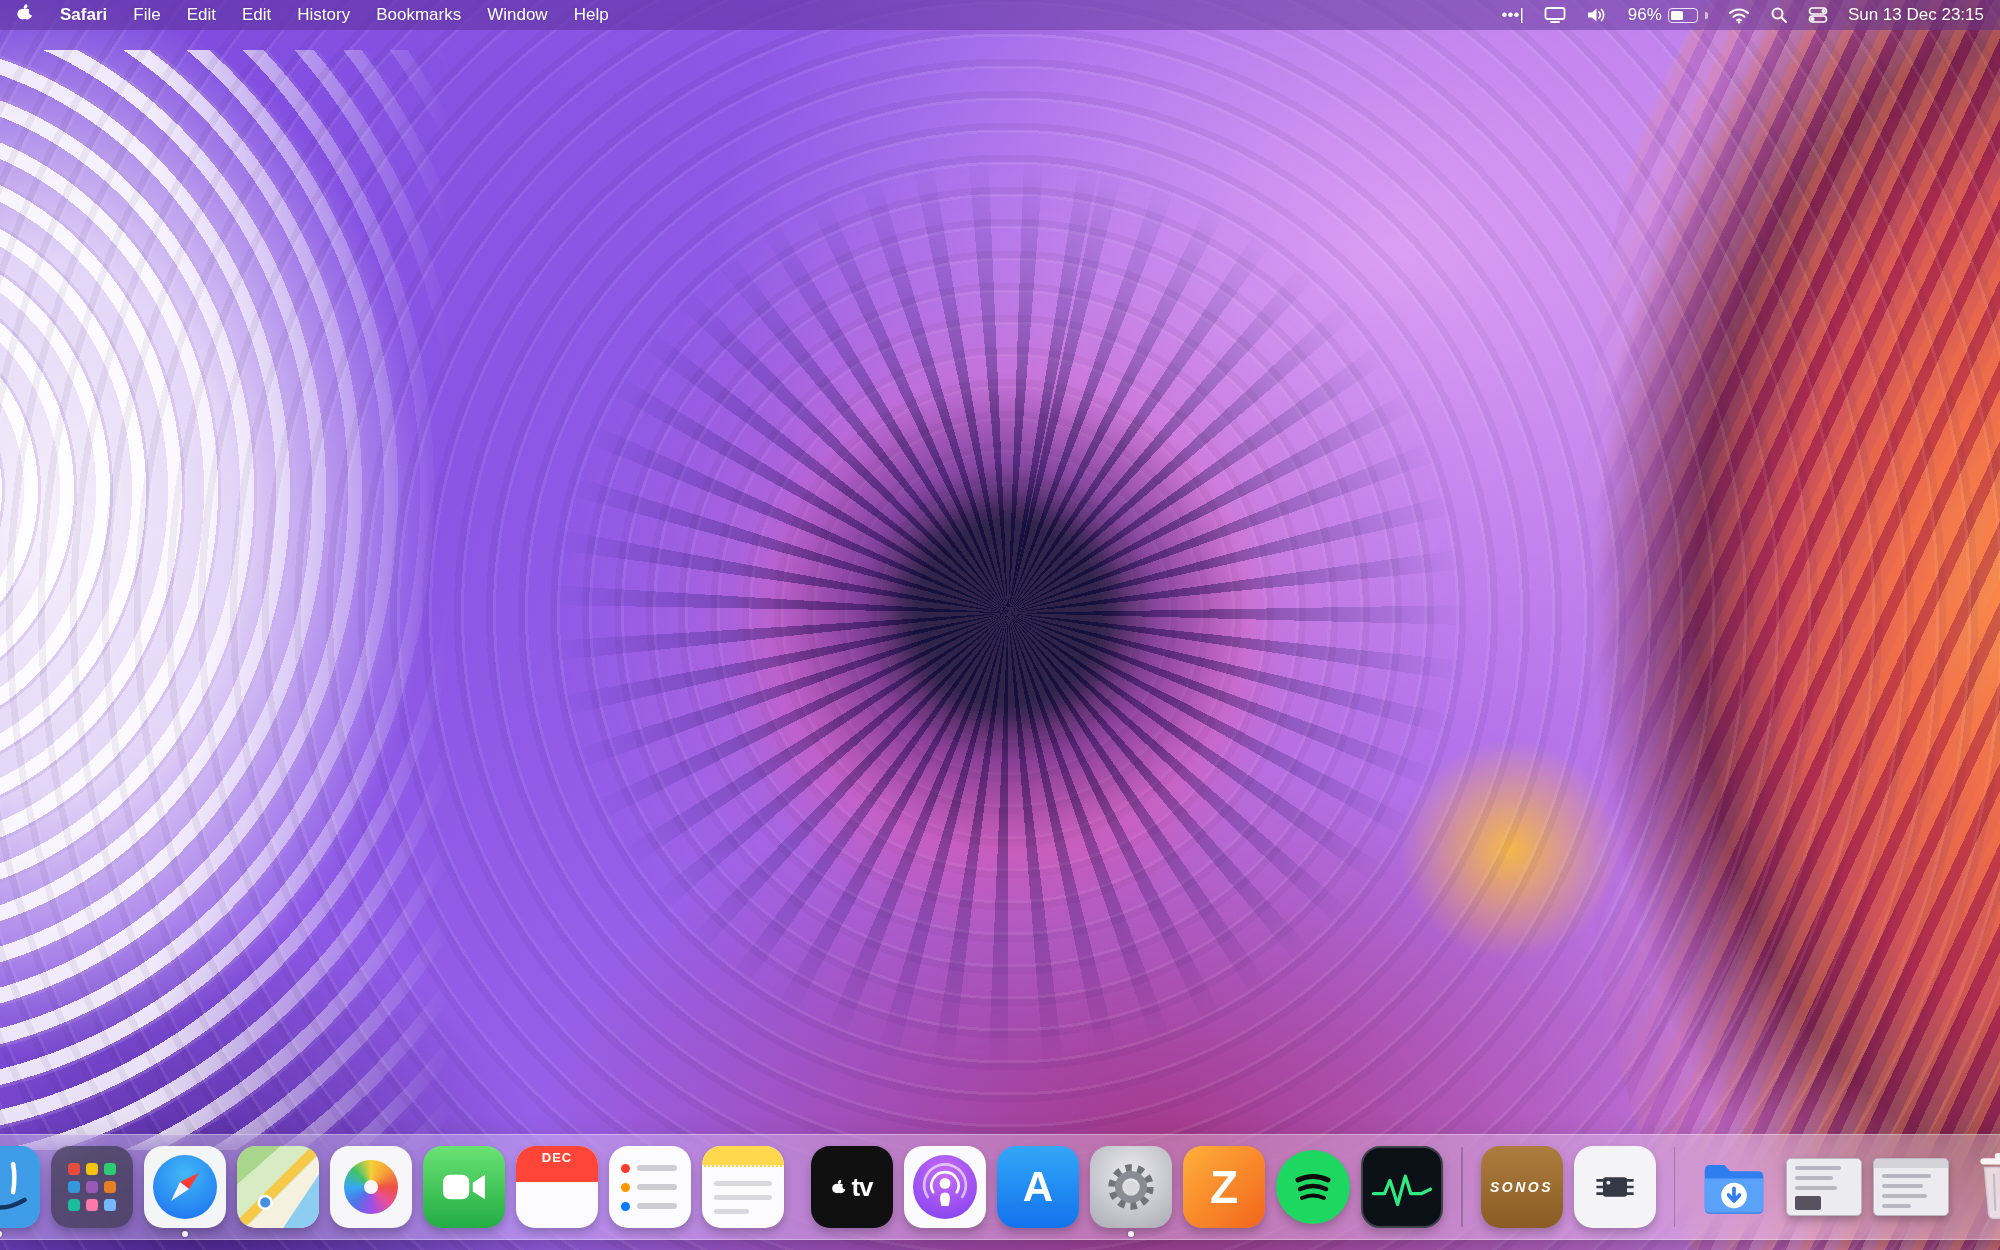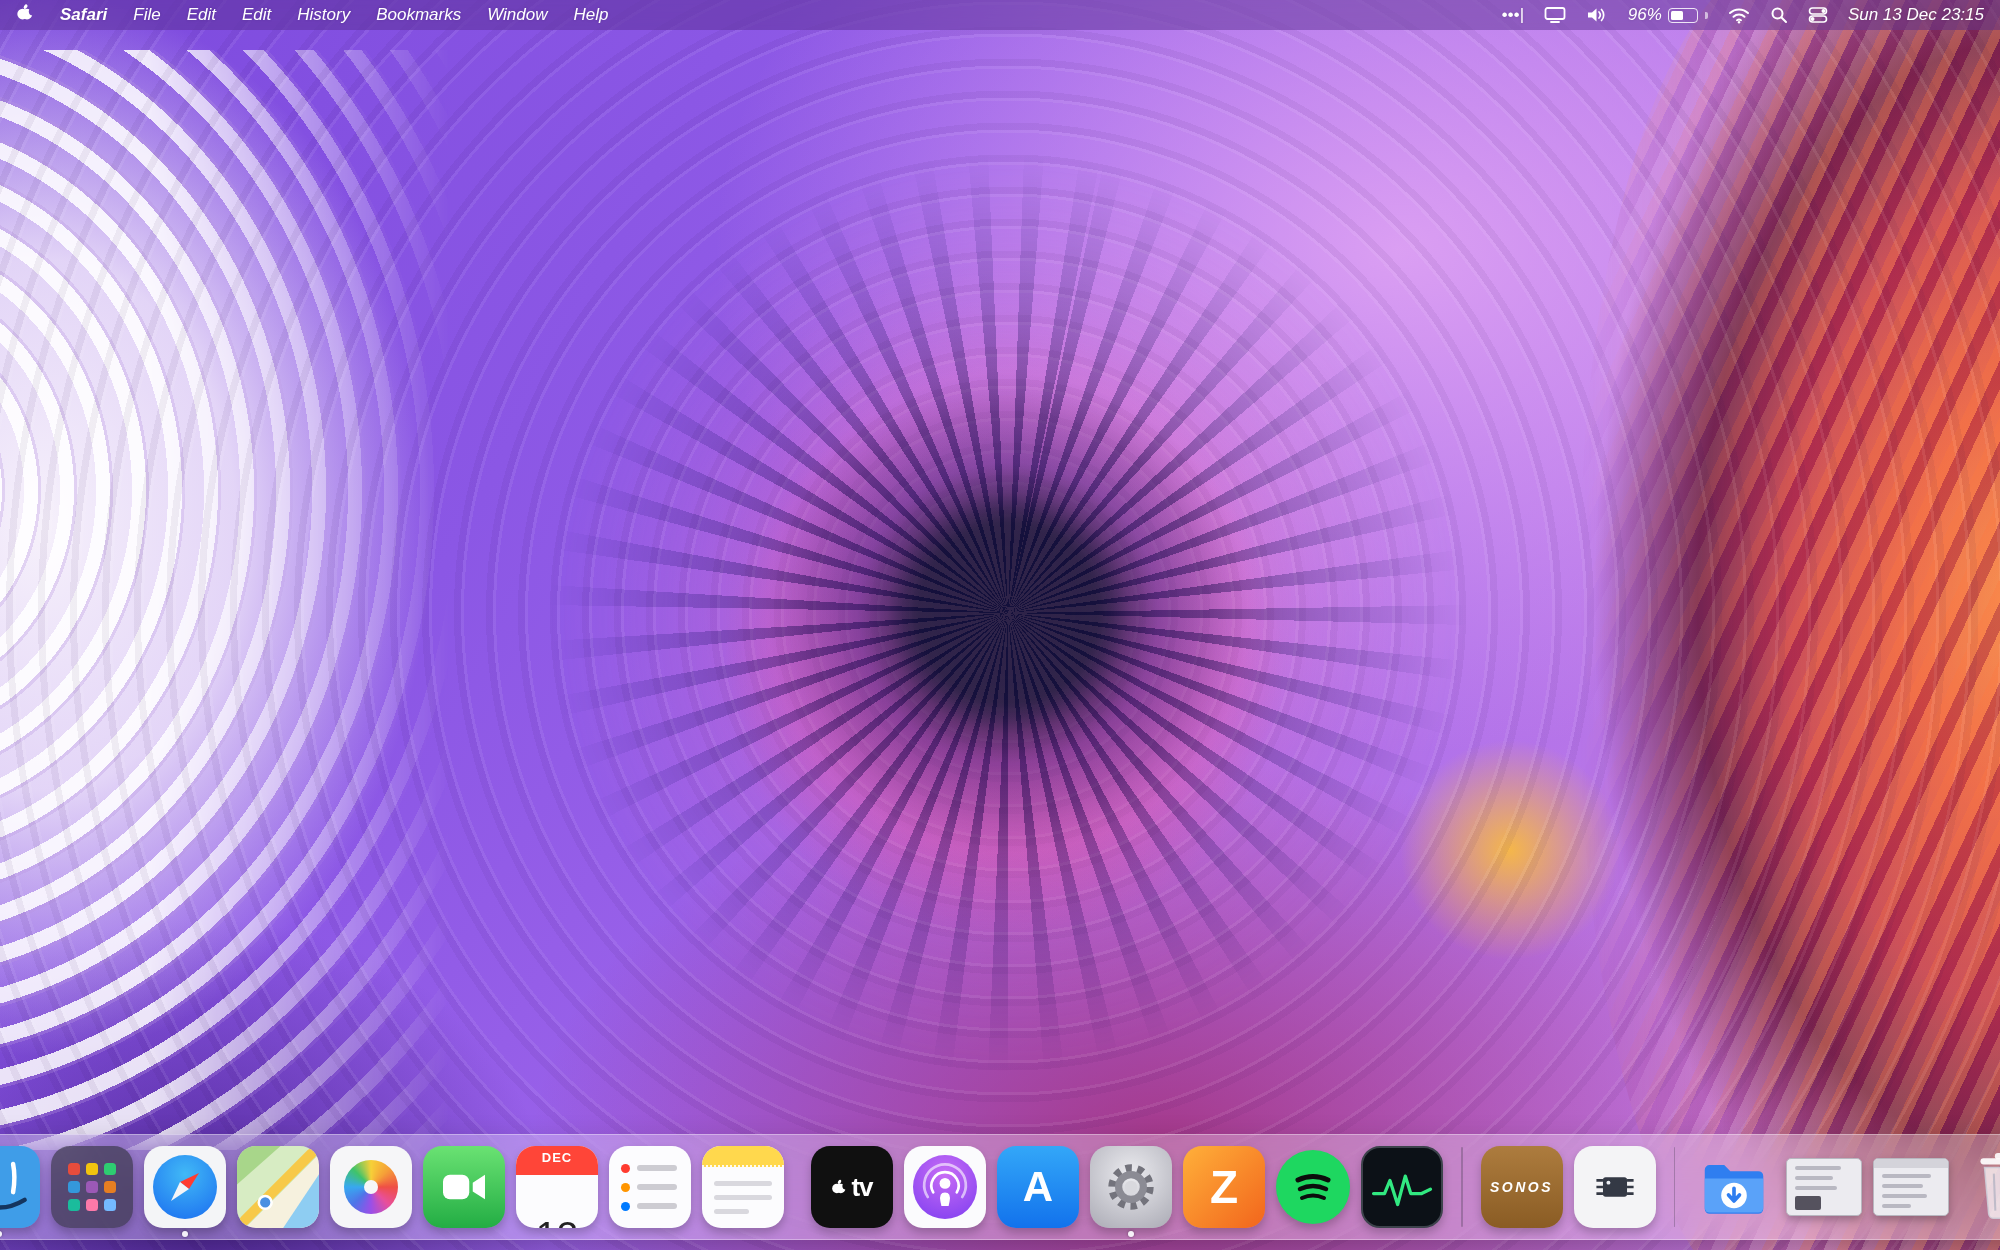--- a/index.html
+++ b/index.html
@@ -39,21 +39,20 @@
   .wp-flames { position:absolute; right:-3%; top:-4%; width:24%; height:110%; border-radius:45% 0 0 45%;
     background: repeating-linear-gradient(115deg, rgba(255,140,75,0.45) 0 10px, rgba(150,30,62,0.38) 10px 22px, rgba(255,170,95,0.25) 22px 34px);
     -webkit-mask-image: linear-gradient(to left, #000 50%, transparent 100%);
             mask-image: linear-gradient(to left, #000 50%, transparent 100%);
   }
 
   
   .menubar { position:absolute; top:0; left:0; right:0; height:30px; display:flex; align-items:center; justify-content:space-between;
     padding:2px 16px; background:rgba(84,42,138,0.45); backdrop-filter:blur(22px); color:#fff; font-size:17px; z-index:50;
     text-shadow:0 0 3px rgba(0,0,0,0.18);
-    font-style:italic;
   }
   .mb-left { display:flex; align-items:center; gap:26px; }
   .mb-left .appname { font-weight:bold; }
   .mb-item { cursor:default; white-space:nowrap; }
   .mb-right { display:flex; align-items:center; gap:20px; }
   .mb-right svg { display:block; }
   .battery-wrap { display:flex; align-items:center; gap:6px; }
   .battery-body { position:relative; width:30px; height:15px; border:1.5px solid rgba(255,255,255,0.85); border-radius:4px; }
   .battery-fill { position:absolute; left:2px; top:2px; bottom:2px; width:43%; background:#fff; border-radius:1.5px; }
   .battery-cap { width:3px; height:7px; background:rgba(255,255,255,0.6); border-radius:0 2px 2px 0; margin-left:1px; }
@@ -84,21 +83,21 @@
   .maps { background:linear-gradient(135deg,#d7ecc3 0 55%, #f6f1de 55% 100%); }
   
   .photos { background:#f6f6f8; display:flex; align-items:center; justify-content:center; }
   .pinwheel { width:54px; height:54px; border-radius:50%;
     background:conic-gradient(#f7d038,#f59f38,#ef4f45,#e84f9b,#9a4fe8,#4f74e8,#38a8f0,#3fc36b,#f7d038); position:relative; }
   .pinwheel::after { content:""; position:absolute; left:50%; top:50%; width:14px; height:14px; transform:translate(-50%,-50%); background:#f6f6f8; border-radius:50%; }
   
   .facetime { background:linear-gradient(180deg,#6ae273,#23ad44); display:flex; align-items:center; justify-content:center; }
   
   .calendar { background:#fcfcfe; display:flex; flex-direction:column; align-items:center; }
-  .cal-month { width:100%; text-align:center; background:#ff4538; color:#fff; font-size:13px; font-weight:bold; letter-spacing:1px; padding:4px 0 10px; }
+  .cal-month { width:100%; text-align:center; background:#ff4538; color:#fff; font-size:13px; font-weight:bold; letter-spacing:1px; padding:4px 0 17px; }
   .cal-day { flex:1; display:flex; align-items:center; justify-content:center; font-size:38px; font-weight:300; color:#222;margin-top:40px; }
   
   .reminders { background:#fcfcfe; display:flex; flex-direction:column; justify-content:center; gap:10px; padding-left:12px; }
   .rem-row { display:flex; align-items:center; gap:7px; }
   .rem-dot { width:9px; height:9px; border-radius:50%; }
   .rem-line { width:40px; height:6px; border-radius:3px; background:#cdccd2; }
   
   .notes { background:#fcfcfe; display:flex; flex-direction:column; }
   .notes-band { height:26%; background:#ffd84d; border-bottom:2px dotted rgba(255,255,255,0.9); }
   .notes-body { flex:1; display:flex; flex-direction:column; justify-content:center; gap:9px; padding:0 12px; }

